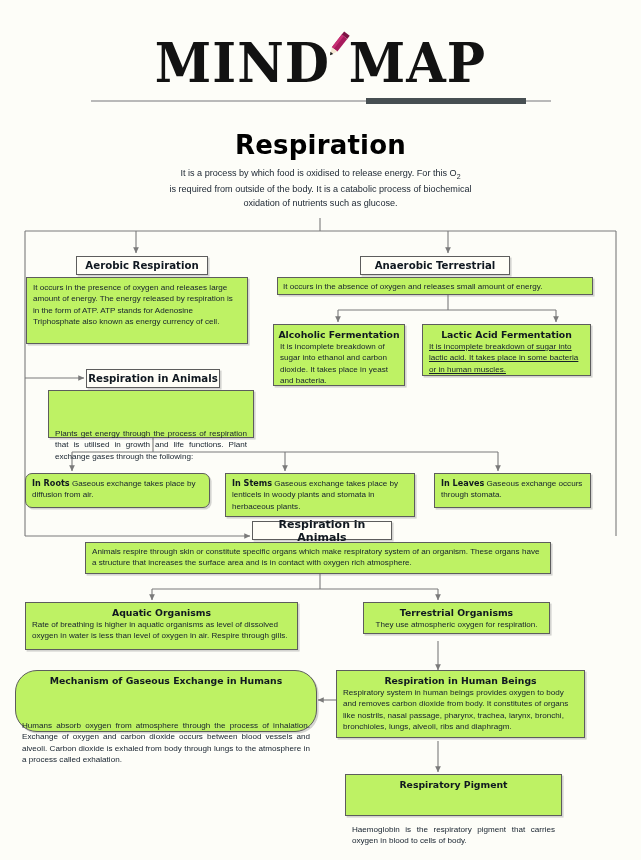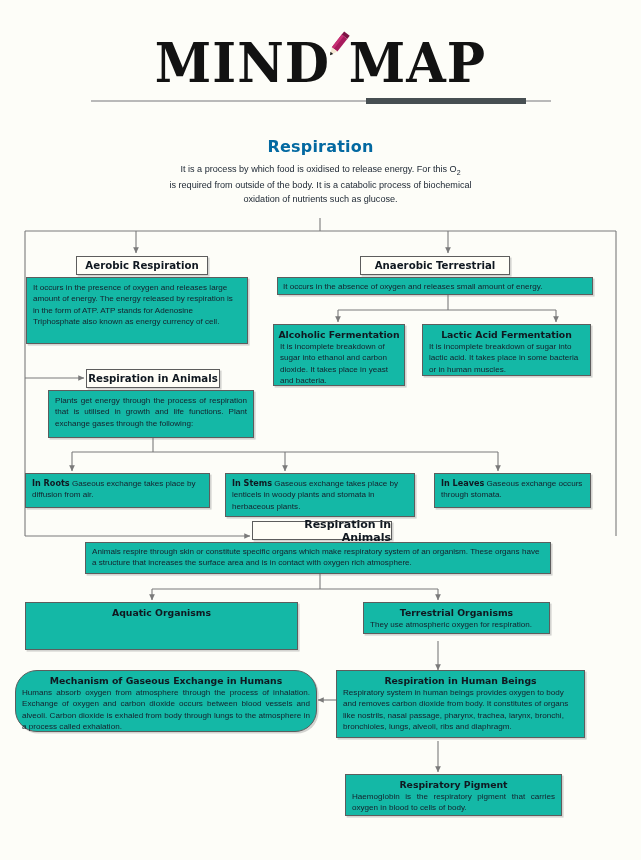--- a/index.html
+++ b/index.html
@@ -66,25 +66,25 @@
   .rule-thick {
     position: absolute;
     left: 275px;
     top: 0px;
     width: 160px;
     height: 6px;
     background: #474f52;
   }
 
   #subject-title {
-    margin-top: 33px;
-    font-family: "DejaVu Sans", sans-serif;
-    font-weight: bold;
-    font-size: 16px;
-    color: #0369a1;
+    margin-top: 26px;
+    font-family: "DejaVu Sans", sans-serif;
+    font-weight: bold;
+    font-size: 26px;
+    color: #000000;
     letter-spacing: 0.2px;
   }
   #intro {
     margin: 7px auto 0 auto;
     width: 430px;
     font-size: 9.1px;
     line-height: 13.4px;
     color: #1a2430;
     text-align: center;
   }
@@ -96,45 +96,45 @@
     left: 0;
     top: 0;
     width: 641px;
     height: 860px;
   }
 
   
   .node {
     position: absolute;
     box-sizing: border-box;
-    background: #14b8a6;
+    background: #bef264;
     border: 1.3px solid #5d5d5d;
     box-shadow: 1.6px 1.6px 0 rgba(120,120,120,0.30);
   }
   .cap {
     position: absolute;
     box-sizing: border-box;
     background: #fffef7;
     border: 1.3px solid #5d5d5d;
     box-shadow: 1.6px 1.6px 0 rgba(120,120,120,0.30);
-    text-align: right;
+    text-align: center;
     font-family: "DejaVu Sans", sans-serif;
     font-weight: bold;
     color: #101820;
     display: flex;
     align-items: center;
     justify-content: center;
   }
   .body-text {
     font-size: 8.1px;
     line-height: 11.4px;
     color: #15202c;
     padding: 4px 6px;
   }
-  .body-text.just { text-align: justify; }
+  .body-text.just { text-align: justify; margin-top: 33px; }
   .inline-head {
     font-family: "DejaVu Sans", sans-serif;
     font-weight: bold;
     color: #101820;
   }
   .box-heading {
     font-family: "DejaVu Sans", sans-serif;
     font-weight: bold;
     font-size: 9.3px;
     color: #101820;
@@ -230,52 +230,53 @@
     <div class="body-text" style="padding:3px 5px;">It occurs in the absence of oxygen and releases small amount of energy.</div>
   </div>
 
   <div class="node" style="left:273px; top:324px; width:132px; height:62px;">
     <div class="box-heading">Alcoholic Fermentation</div>
     <div class="body-text" style="padding:0 6px;">It is incomplete breakdown of sugar into ethanol and carbon dioxide. It takes place in yeast and bacteria.</div>
   </div>
 
   <div class="node" style="left:422px; top:324px; width:169px; height:52px;">
     <div class="box-heading">Lactic Acid Fermentation</div>
-    <div class="body-text" style="padding:0 6px;">It is incomplete breakdown of sugar into lactic acid. It takes place in some bacteria or in  human muscles.</div>
+    <div class="body-text" style="padding:0 6px;text-decoration:underline;">It is incomplete breakdown of sugar into lactic acid. It takes place in some bacteria or in  human muscles.</div>
   </div>
 
   <div class="cap" style="left:86px; top:369px; width:134px; height:19px; font-size:10.2px;">Respiration in Animals</div>
   <div class="node" style="left:48px; top:390px; width:206px; height:48px;">
     <div class="body-text just">Plants get energy through the process of respiration that is utilised in growth and life functions. Plant exchange gases through the following:</div>
   </div>
 
-  <div class="node" style="left:25px; top:473px; width:185px; height:35px;">
+  <div class="node" style="left:25px; top:473px; width:185px; height:35px;border-radius:7px;">
     <div class="body-text"><span class="inline-head">In Roots</span><span> Gaseous exchange takes place by diffusion from air.</span></div>
   </div>
 
   <div class="node" style="left:225px; top:473px; width:190px; height:44px;">
     <div class="body-text"><span class="inline-head">In Stems</span><span> Gaseous exchange takes place by lenticels in woody plants and stomata in herbaceous plants.</span></div>
   </div>
 
   <div class="node" style="left:434px; top:473px; width:157px; height:35px;">
     <div class="body-text"><span class="inline-head">In Leaves</span><span> Gaseous exchange occurs through stomata.</span></div>
   </div>
 
   <div class="cap" style="left:252px; top:521px; width:140px; height:19px; font-size:11px;">Respiration in Animals</div>
   <div class="node" style="left:85px; top:542px; width:466px; height:32px;">
     <div class="body-text" style="padding:3px 6px;">Animals respire through skin or constitute specific organs which make respiratory system of an organism. These organs have a structure that increases the surface area and is in contact with oxygen rich atmosphere.</div>
   </div>
 
   <div class="node" style="left:25px; top:602px; width:273px; height:48px;">
     <div class="box-heading">Aquatic Organisms</div>
+    <div class="body-text" style="padding:0 6px;">Rate of breathing is higher in aquatic organisms as level of dissolved oxygen in water is less than level of oxygen in air. Respire through gills.</div>
   </div>
 
   <div class="node" style="left:363px; top:602px; width:187px; height:32px;">
     <div class="box-heading">Terrestrial Organisms</div>
-    <div class="body-text" style="padding:0 6px;">They use atmospheric oxygen for respiration.</div>
+    <div class="body-text" style="padding:0 6px;text-align:center;">They use atmospheric oxygen for respiration.</div>
   </div>
 
   <div class="node" style="left:15px; top:670px; width:302px; height:62px;border-radius:22px;">
     <div class="box-heading">Mechanism of Gaseous Exchange in Humans</div>
     <div class="body-text just" style="padding:0 6px;">Humans absorb oxygen from atmosphere through the process of inhalation. Exchange of oxygen and carbon dioxide occurs between blood vessels and alveoli. Carbon dioxide is exhaled from body through lungs to the atmosphere in a process called exhalation.</div>
   </div>
 
   <div class="node" style="left:336px; top:670px; width:249px; height:68px;">
     <div class="box-heading">Respiration in Human Beings</div>
     <div class="body-text" style="padding:0 6px;">Respiratory system in human beings provides oxygen to body and removes carbon dioxide from body. It constitutes of organs like nostrils, nasal passage, pharynx, trachea, larynx, bronchi, bronchioles, lungs, alveoli, ribs and diaphragm.</div>

